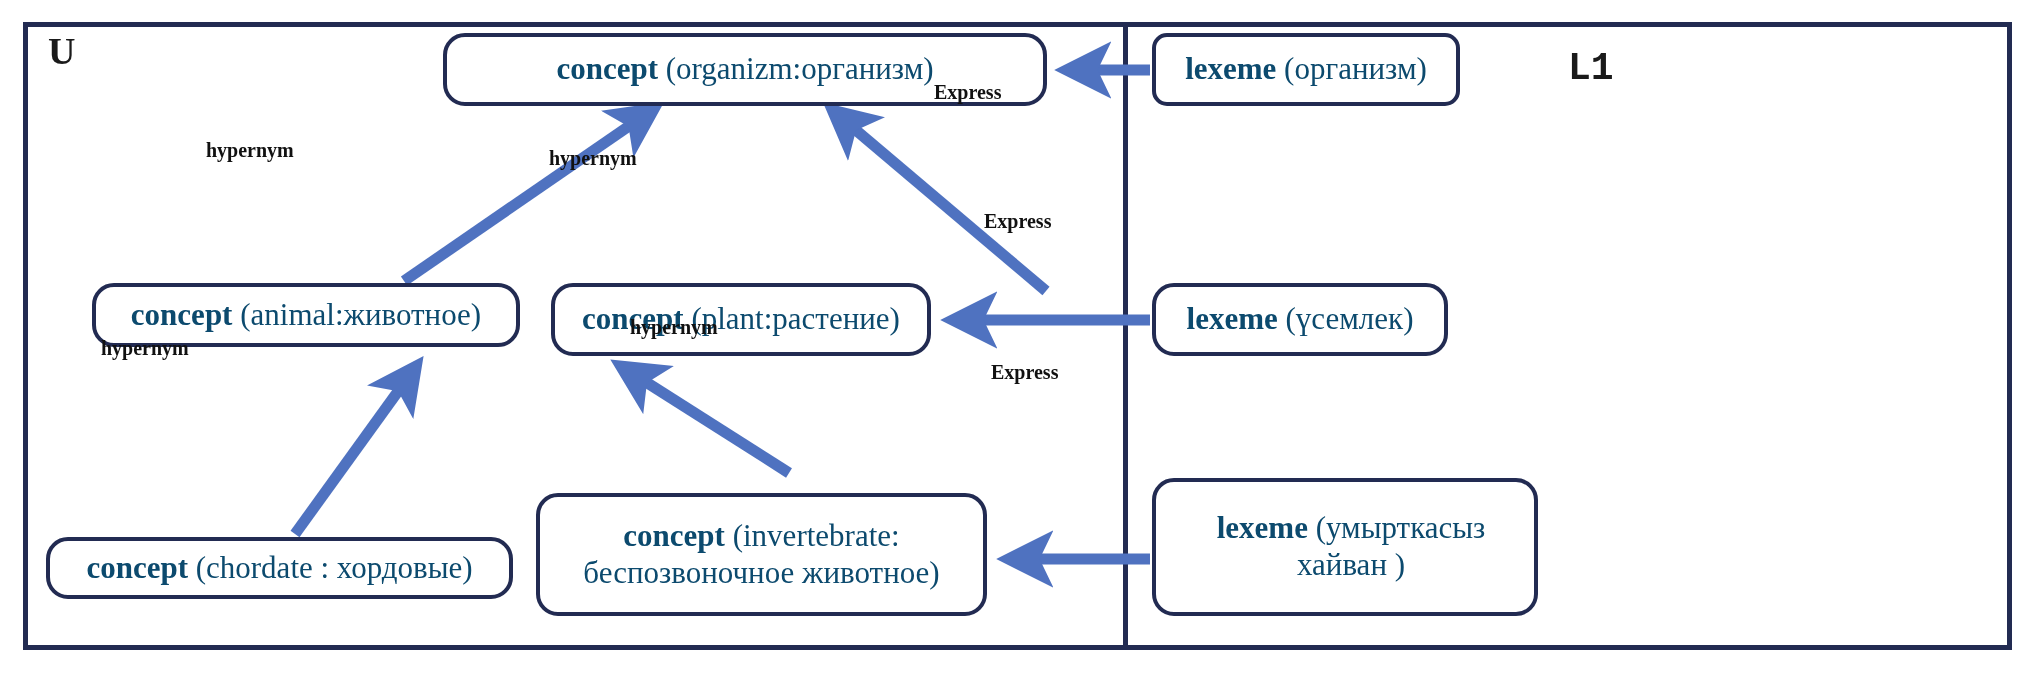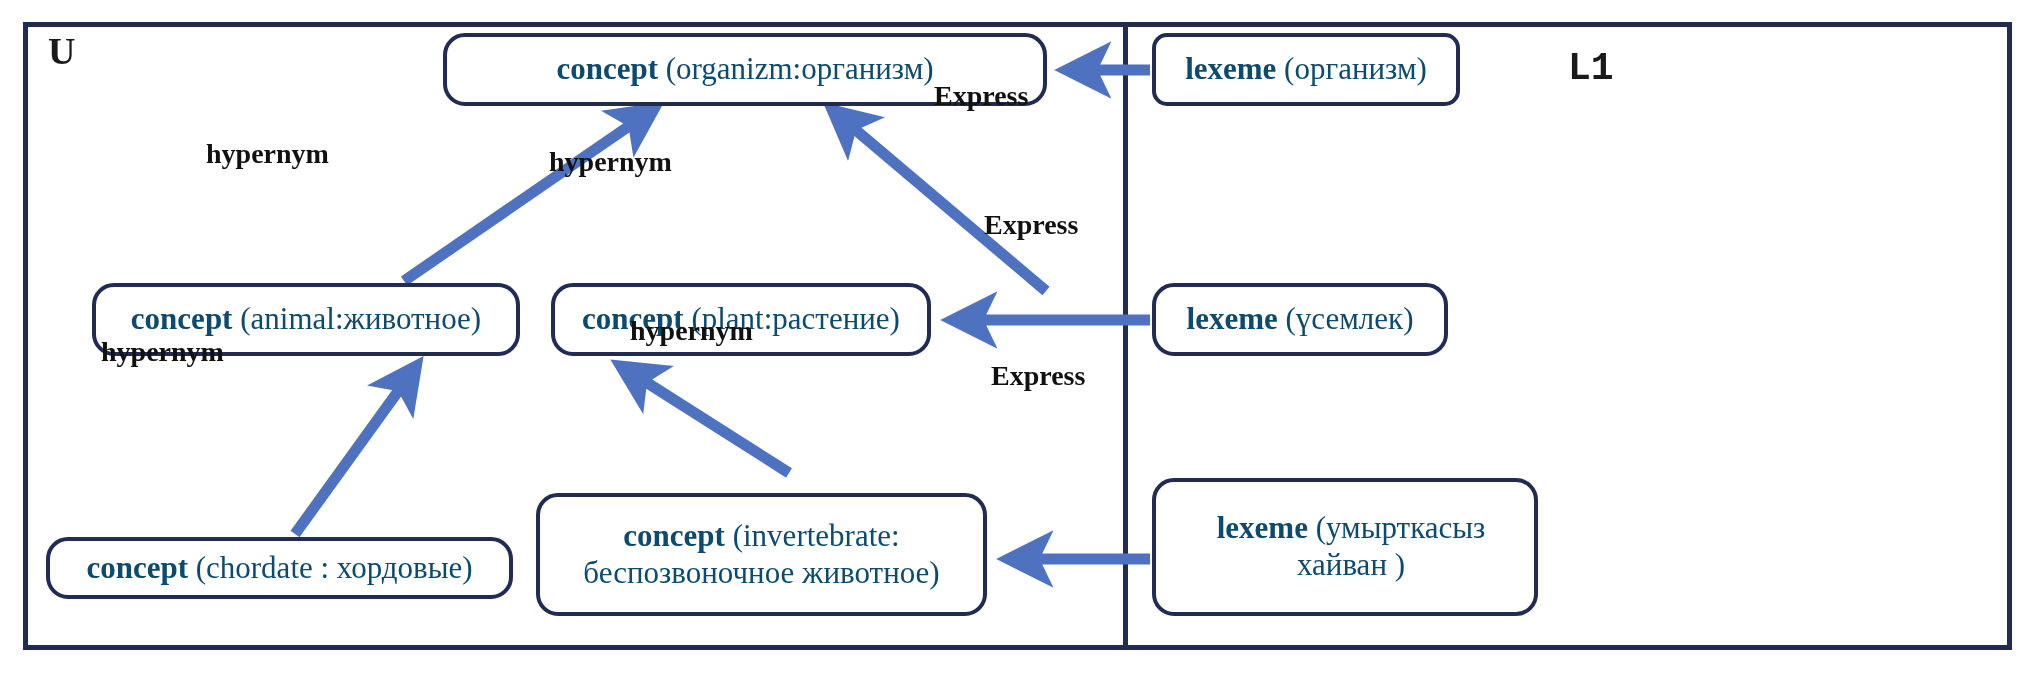--- a/index.html
+++ b/index.html
@@ -25,32 +25,32 @@
     position:absolute; box-sizing:border-box;
     border:4px solid #222b52; border-radius:22px; background:#ffffff;
     display:flex; align-items:center; justify-content:center; text-align:center;
     color:#0c4a6e; font-size:31px; line-height:1.18; padding:4px 12px;
     font-family:"Liberation Serif",serif;
   }
   .node .k{ font-weight:bold; }
   .node .v{ font-weight:normal; }
 
   #n-organizm   { left:443px;  top:33px;  width:604px; height:73px; }
-  #n-animal     { left:92px;   top:283px; width:428px; height:73px;text-align:right; }
+  #n-animal     { left:92px;   top:283px; width:428px; height:64px;text-align:right; }
   #n-plant      { left:551px;  top:283px; width:380px; height:73px; }
   #n-chordate   { left:46px;   top:537px; width:467px; height:62px; }
   #n-invert     { left:536px;  top:493px; width:451px; height:123px;text-align:center; }
 
   #l-organizm   { left:1152px; top:33px;  width:308px; height:73px;border-radius:15px; }
   #l-plant      { left:1152px; top:283px; width:296px; height:73px; }
   #l-invert     { left:1152px; top:478px; width:386px; height:138px;padding-left:24px; }
 
   .edge-label{
     position:absolute; font-weight:bold; color:#111111;
-    font-size:28px; line-height:1; white-space:nowrap;
+    font-size:20px; line-height:1; white-space:nowrap;
     font-family:"Liberation Serif",serif;
   }
   #el-hyper-1{ left:206px; top:140px; }
   #el-hyper-2{ left:549px; top:148px; }
   #el-hyper-3{ left:101px; top:338px; }
   #el-hyper-4{ left:630px; top:317px; }
   #el-express-1{ left:934px; top:82px; }
   #el-express-2{ left:984px; top:211px; }
   #el-express-3{ left:991px; top:362px; }
 

